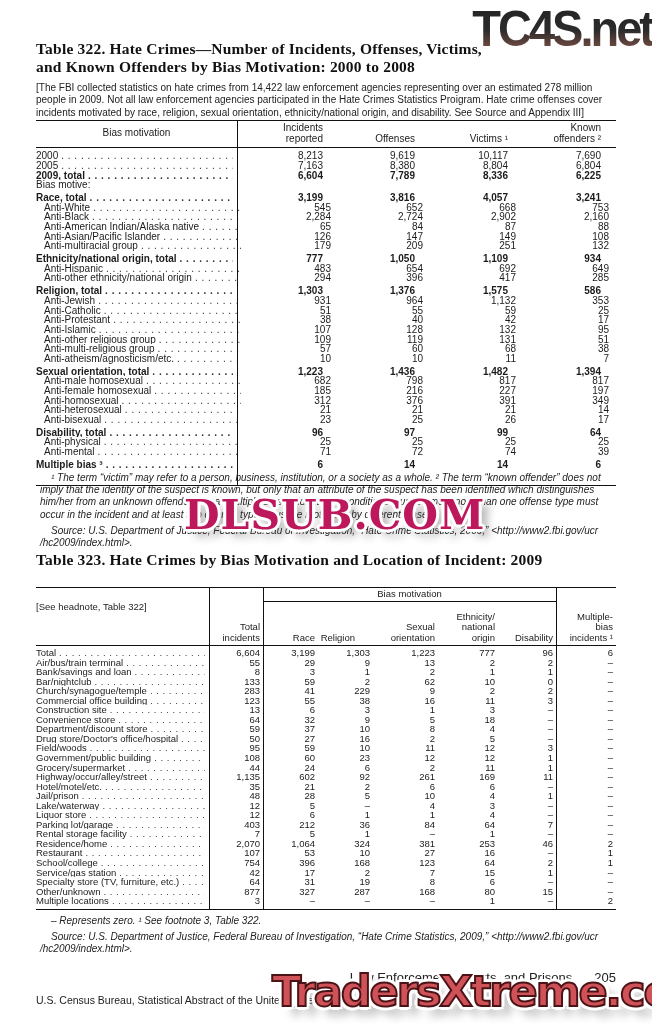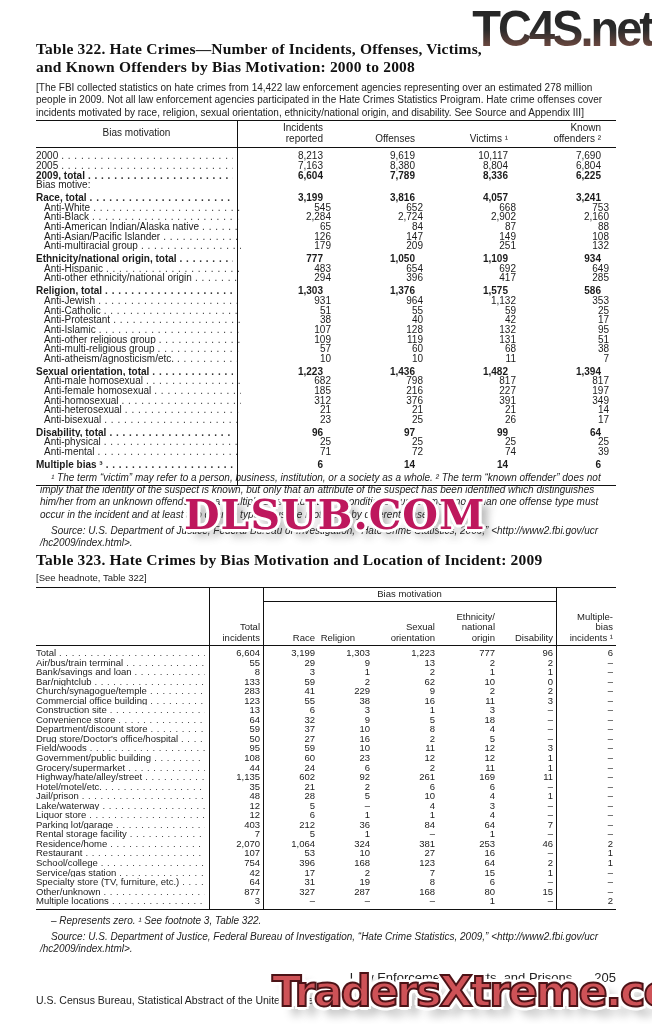--- a/index.html
+++ b/index.html
@@ -426,21 +426,21 @@
   </div>
 
   <div class="notes" style="top:468px;">
     <p>¹ The term “victim” may refer to a person, business, institution, or a society as a whole. ² The term “known offender” does not imply that the identity of the suspect is known, but only that an attribute of the suspect has been identified which distinguishes him/her from an unknown offender. ³ In a “multiple bias incident” two conditions must be met: more than one offense type must occur in the incident and at least two offense types must be motivated by different biases.</p>
     <p>Source: U.S. Department of Justice,  Federal Bureau of Investigation, “Hate Crime Statistics, 2009,” &lt;http://www2.fbi.gov/ucr /hc2009/index.html&gt;.</p>
   </div>
 
   <div class="wm wm-mid">DLSUB.COM</div>
 
   <div class="t-title" style="top:551px;">Table 323. Hate Crimes by Bias Motivation and Location of Incident: 2009</div>
-  <p class="headnote" style="top:572px;font-size:9.5px;">[See headnote, Table 322]</p>
+  <p class="headnote" style="top:601px;font-size:9.5px;">[See headnote, Table 322]</p>
 
   <div class="tbl t323">
     <div class="vr" style="left:173px;"></div>
     <div class="vr" style="left:227px;"></div>
     <div class="vr" style="left:520px;"></div>
     <div class="t323-header">
       <div class="spanner">Bias motivation</div>
       <div class="hcell h-total">Total
 incidents</div>
       <div class="hcell h-k0">Race</div>
@@ -620,21 +620,21 @@
           <div class="cell c0">44</div>
           <div class="cell c1">24</div>
           <div class="cell c2">6</div>
           <div class="cell c3">2</div>
           <div class="cell c4">11</div>
           <div class="cell c5">1</div>
           <div class="cell c6">–</div>
         </div>
         <div class="row">
           <div class="stub">
-            <span>Highway/hate/alley/street</span>
+            <span>Highway/occur/alley/street</span>
             <span class="dots"></span>
           </div>
           <div class="cell c0">1,135</div>
           <div class="cell c1">602</div>
           <div class="cell c2">92</div>
           <div class="cell c3">261</div>
           <div class="cell c4">169</div>
           <div class="cell c5">11</div>
           <div class="cell c6">–</div>
         </div>

